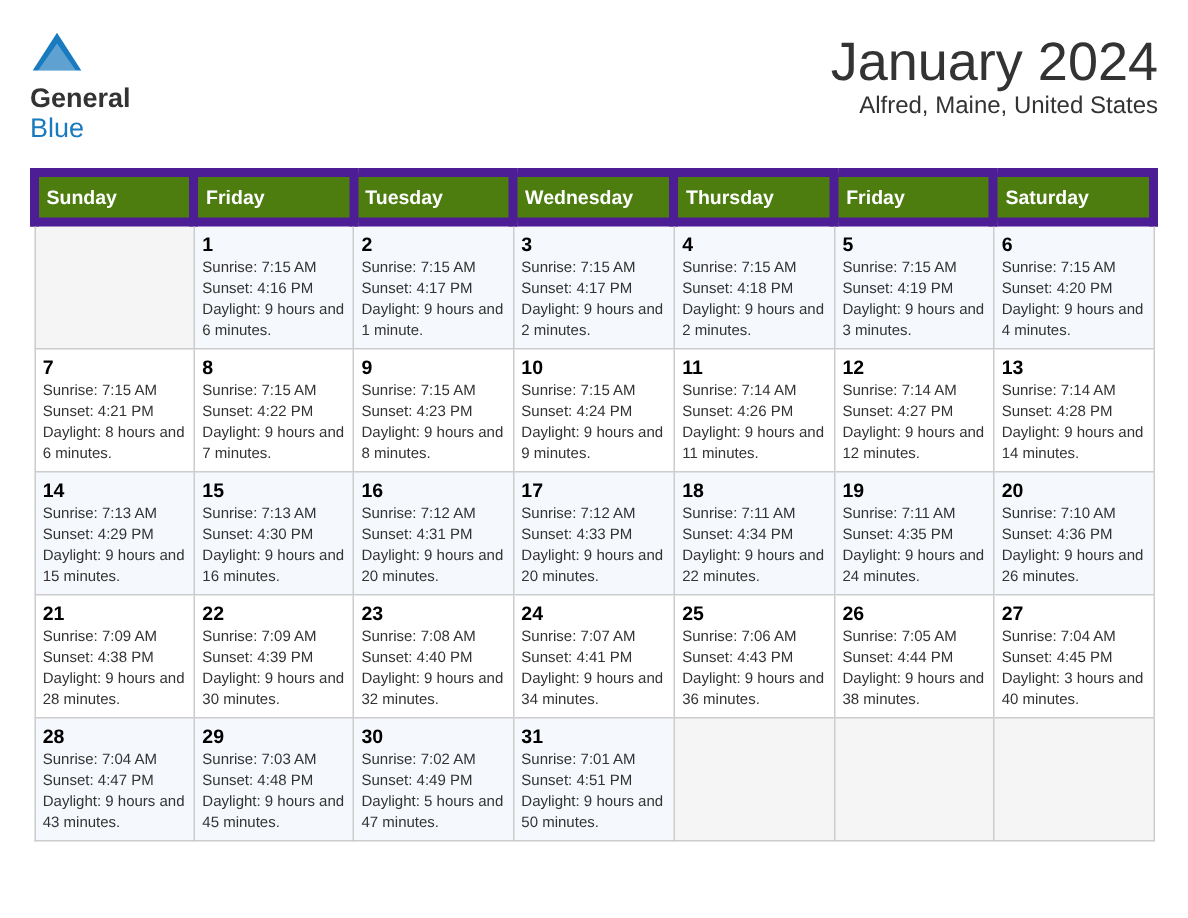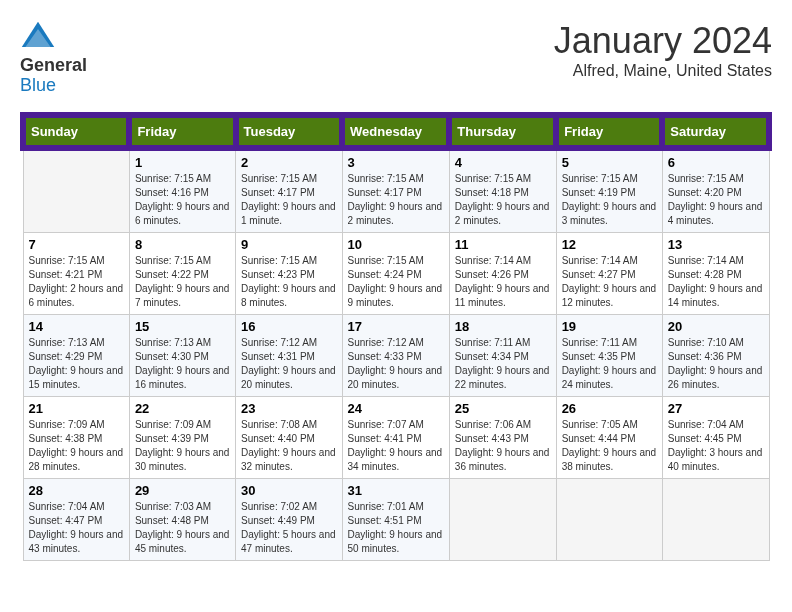--- a/index.html
+++ b/index.html
@@ -177,21 +177,21 @@
           <span>Daylight: 9 hours and 4 minutes.</span>
         </div>
       </td>
       </tr>
       <tr>
         <td>
         <span class="day-number">7</span>
         <div class="cell-content">
           <span>Sunrise: 7:15 AM</span><br>
           <span>Sunset: 4:21 PM</span><br>
-          <span>Daylight: 2 hours and 6 minutes.</span>
+          <span>Daylight: 8 hours and 6 minutes.</span>
         </div>
       </td>
         <td>
         <span class="day-number">8</span>
         <div class="cell-content">
           <span>Sunrise: 7:15 AM</span><br>
           <span>Sunset: 4:22 PM</span><br>
           <span>Daylight: 9 hours and 7 minutes.</span>
         </div>
       </td>

